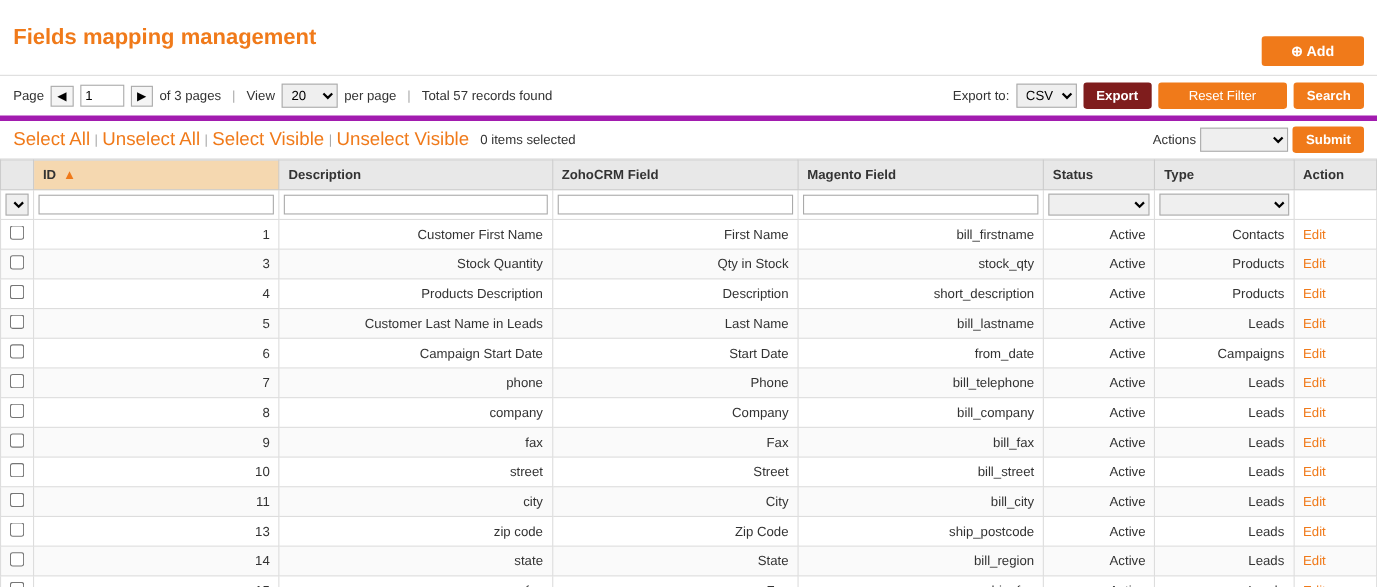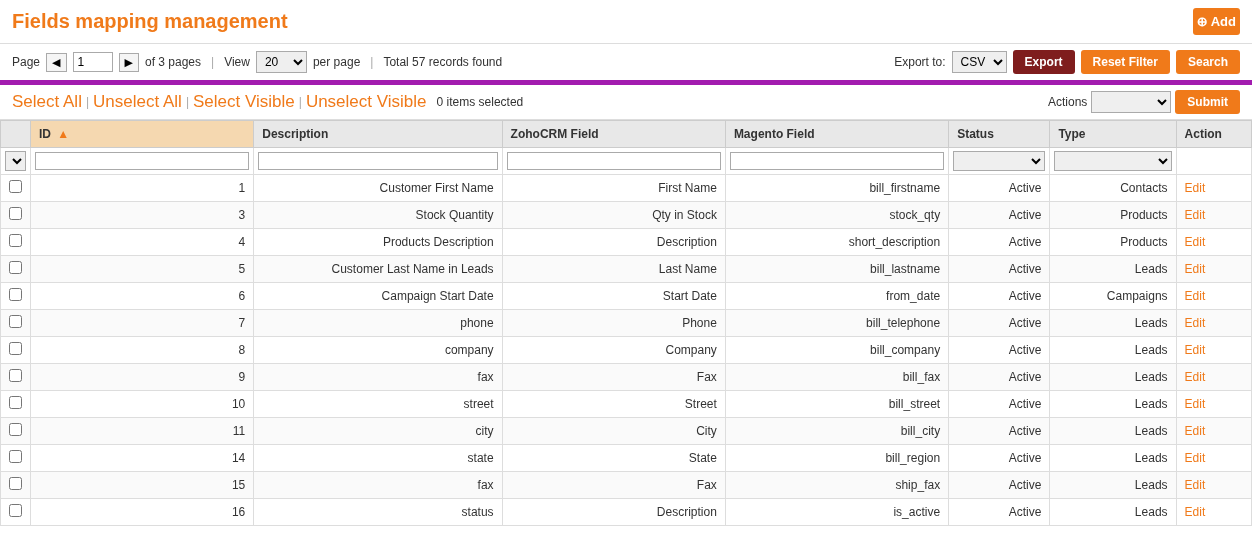--- a/index.html
+++ b/index.html
@@ -16,25 +16,26 @@
     }
     .page-title {
       color: #f07a1a;
       font-size: 20px;
       font-weight: bold;
     }
     .add-btn {
       background: #f07a1a;
       color: #fff;
       border: none;
-      padding: 6px 4px;
+      padding: 6px 27px;
       border-radius: 3px;
       cursor: pointer;
       font-size: 13px;
       font-weight: bold;
+      margin-top: 25px;
     }
     .add-btn::before { content: '⊕ '; }
 
     
     .toolbar {
       display: flex;
       align-items: center;
       padding: 6px 12px;
       gap: 6px;
       border-bottom: 5px solid #a21caf;
@@ -72,24 +73,24 @@
       padding: 5px 12px;
       border-radius: 3px;
       cursor: pointer;
       font-weight: bold;
       font-size: 12px;
     }
     .reset-filter-btn {
       background: #f07a1a;
       color: #fff;
       border: none;
-      padding: 5px 12px;
+      padding: 5px 28px;
       border-radius: 3px;
       cursor: pointer;
-      font-weight: bold;
+      font-weight: normal;
       font-size: 12px;
     }
     .search-btn {
       background: #f07a1a;
       color: #fff;
       border: none;
       padding: 5px 12px;
       border-radius: 3px;
       cursor: pointer;
       font-weight: bold;
@@ -384,20 +385,30 @@
         <td class="id-col">11</td>
         <td class="text-right">city</td>
         <td class="text-right">City</td>
         <td class="text-right">bill_city</td>
         <td class="text-right">Active</td>
         <td class="text-right">Leads</td>
         <td class="edit-col">Edit</td>
       </tr>
       <tr>
         <td class="checkbox-col"><input type="checkbox" style=""></td>
+        <td class="id-col">13</td>
+        <td class="text-right">zip code</td>
+        <td class="text-right">Zip Code</td>
+        <td class="text-right">ship_postcode</td>
+        <td class="text-right">Active</td>
+        <td class="text-right">Leads</td>
+        <td class="edit-col">Edit</td>
+      </tr>
+      <tr>
+        <td class="checkbox-col"><input type="checkbox" style=""></td>
         <td class="id-col">14</td>
         <td class="text-right">state</td>
         <td class="text-right">State</td>
         <td class="text-right">bill_region</td>
         <td class="text-right">Active</td>
         <td class="text-right">Leads</td>
         <td class="edit-col">Edit</td>
       </tr>
       <tr>
         <td class="checkbox-col"><input type="checkbox" style=""></td>

